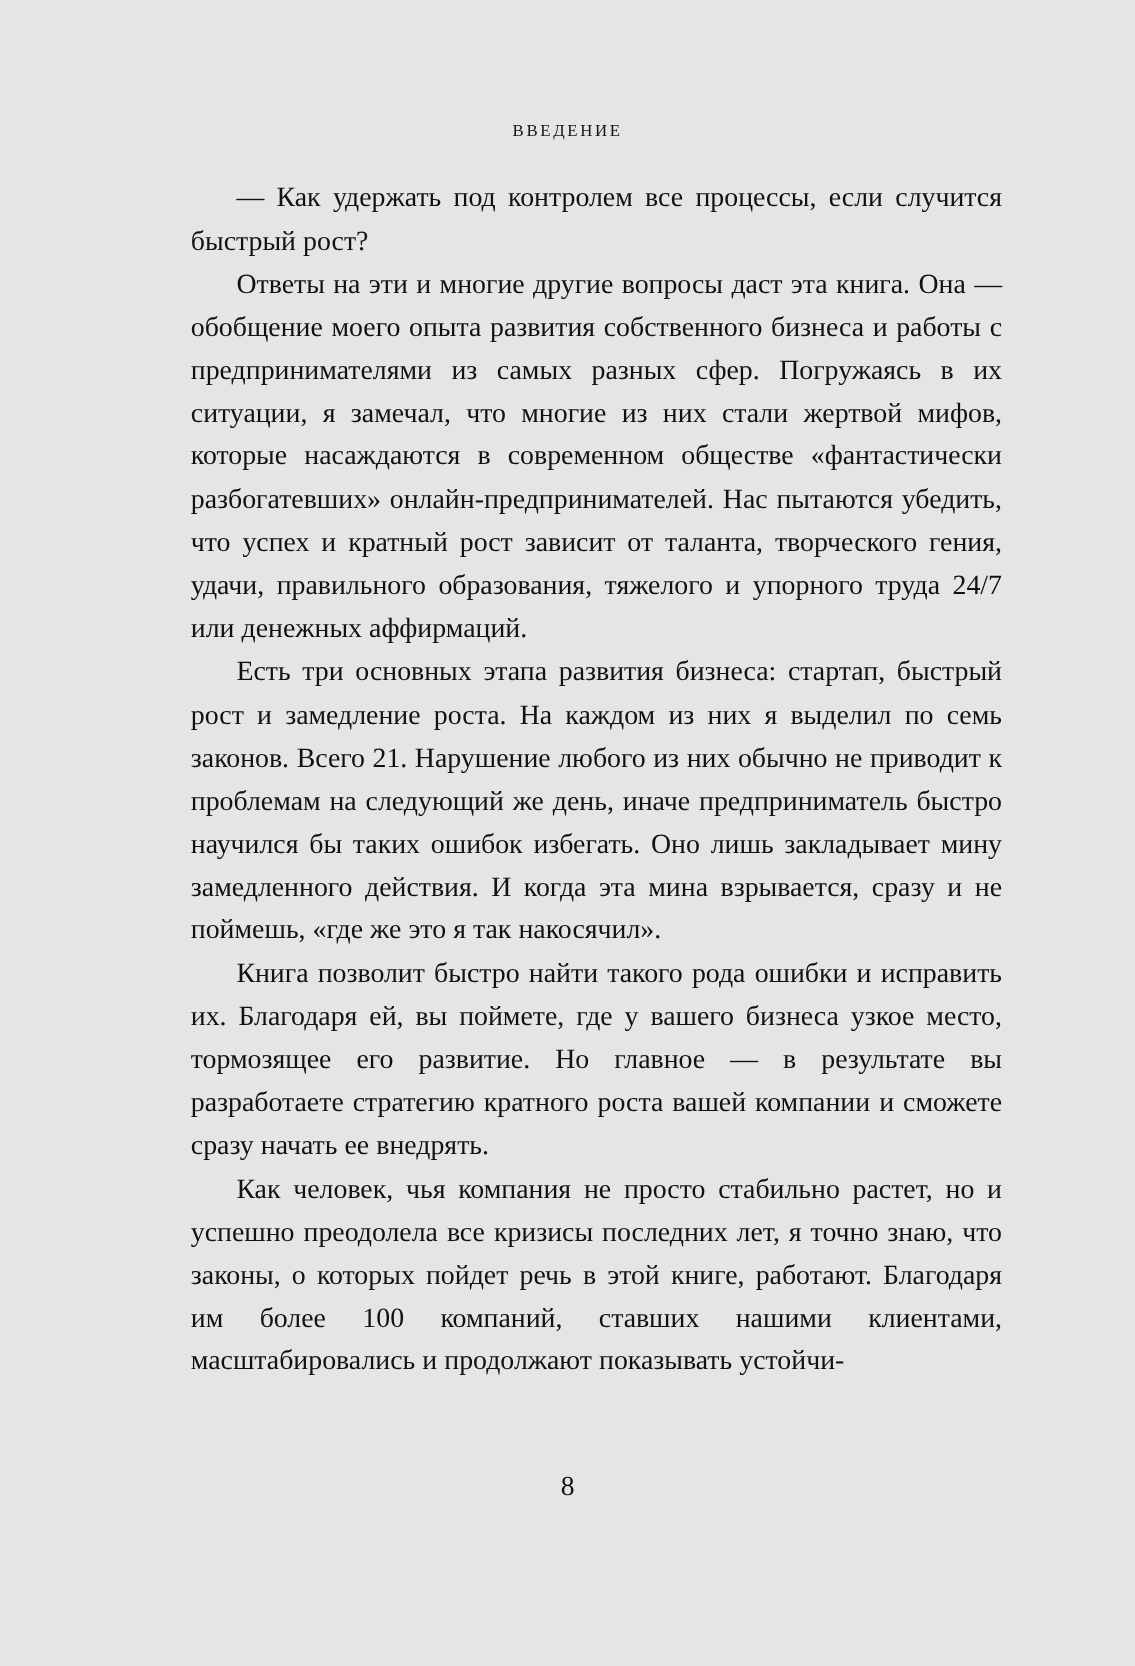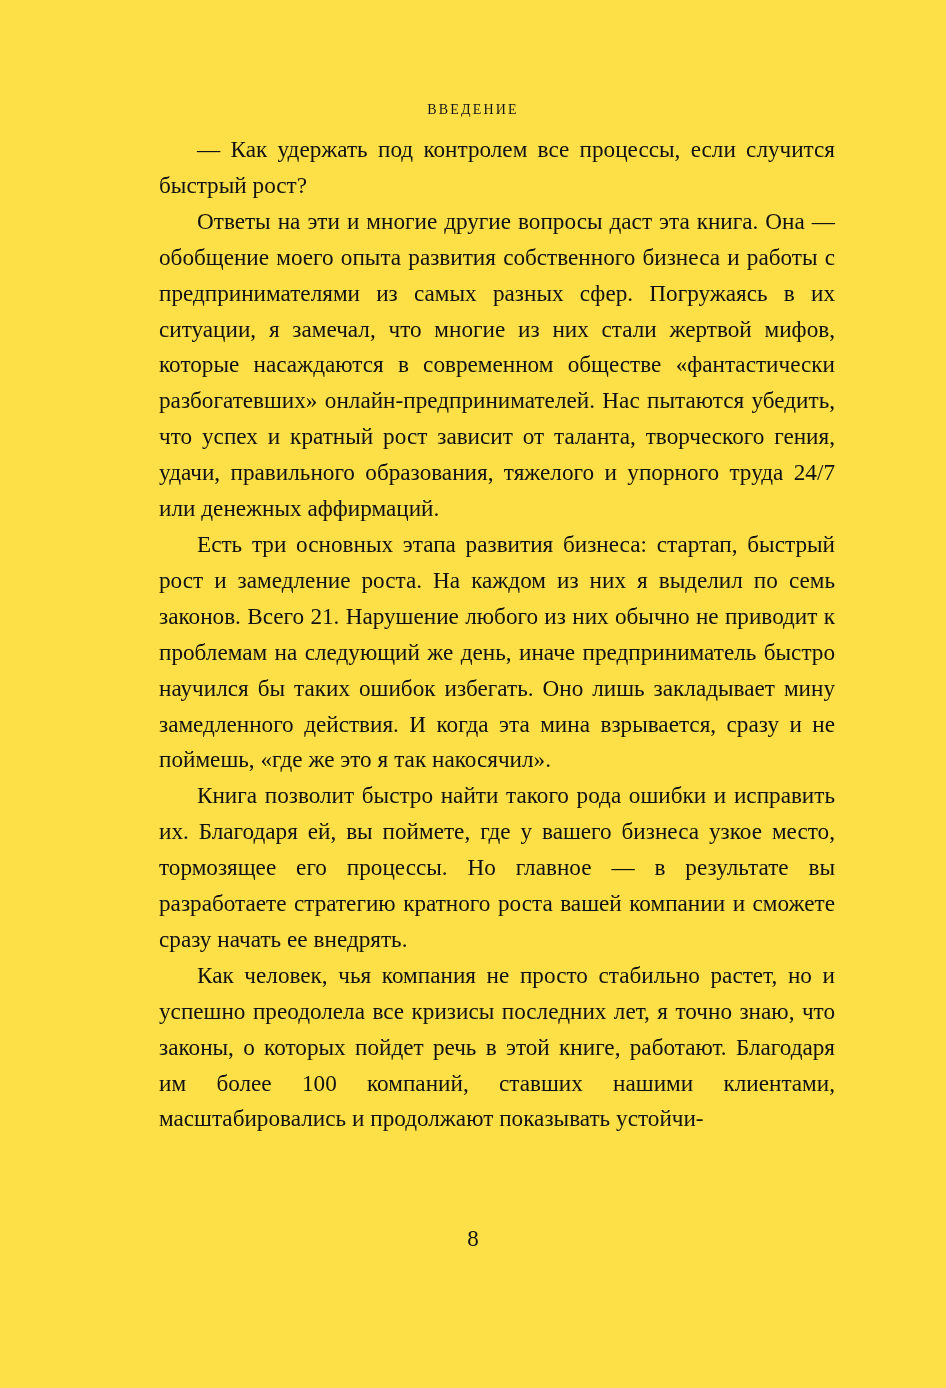--- a/index.html
+++ b/index.html
@@ -4,40 +4,40 @@
 <style>
   html, body {
     margin: 0;
     padding: 0;
     background: #ffffff;
   }
   .page {
     position: relative;
     width: 946px;
     height: 1388px;
-    background: #fde047;
+    background: #e5e5e5;
     overflow: hidden;
     font-family: "Liberation Serif", "DejaVu Serif", serif;
     color: #111111;
   }
   .running-head {
     position: absolute;
     top: 96px;
     left: 0;
     width: 946px;
     text-align: center;
     font-size: 20px;
     letter-spacing: 2.2px;
     font-variant: small-caps;
     text-transform: lowercase;
     color: #161616;
   }
   .text-block {
     position: absolute;
-    top: 132px;
+    top: 148px;
     left: 159px;
     width: 676px;
   }
   p.para {
     margin: 0;
     text-indent: 38px;
     text-align: justify;
     font-size: 23.2px;
     line-height: 35.9px;
     color: #111111;
@@ -62,19 +62,19 @@
 <body>
 
 <div class="page">
 
   <div class="running-head">Введение</div>
 
   <div class="text-block">
     <p class="para">— Как удержать под контролем все процессы, если слу­чится быстрый рост?</p>
     <p class="para">Ответы на эти и многие другие вопросы даст эта книга. Она  — обобщение моего опыта развития собственного бизнеса и работы с предпринимателями из самых разных сфер. Погру­жаясь в их ситуации, я замечал, что многие из них стали жерт­вой мифов, которые насаждаются в современном обществе «фантастически разбогатевших» онлайн-предпринимателей. Нас пытаются убедить, что успех и кратный рост зависит от таланта, творческого гения, удачи, правильного образования, тяжелого и упорного труда 24/7 или денежных аффирмаций.</p>
     <p class="para">Есть три основных этапа развития бизнеса: стартап, бы­стрый рост и замедление роста. На каждом из них я выделил по семь законов. Всего 21. Нарушение любого из них обычно не приводит к проблемам на следующий же день, иначе пред­приниматель быстро научился бы таких ошибок избегать. Оно лишь закладывает мину замедленного действия. И когда эта мина взрывается, сразу и не поймешь, «где же это я так нако­сячил».</p>
-    <p class="para">Книга позволит быстро найти такого рода ошибки и испра­вить их. Благодаря ей, вы поймете, где у вашего бизнеса узкое место, тормозящее его процессы. Но главное — в результате вы разработаете стратегию кратного роста вашей компании и сможете сразу начать ее внедрять.</p>
+    <p class="para">Книга позволит быстро найти такого рода ошибки и испра­вить их. Благодаря ей, вы поймете, где у вашего бизнеса узкое место, тормозящее его развитие. Но главное — в результате вы разработаете стратегию кратного роста вашей компании и сможете сразу начать ее внедрять.</p>
     <p class="para">Как человек, чья компания не просто стабильно растет, но и успешно преодолела все кризисы последних лет, я точно знаю, что законы, о которых пойдет речь в этой книге, рабо­тают. Благодаря им более 100 компаний, ставших нашими кли­ентами, масштабировались и продолжают показывать устойчи-</p>
   </div>
 
   <div class="page-number">8</div>
 
 </div>
 
 </body></html>

